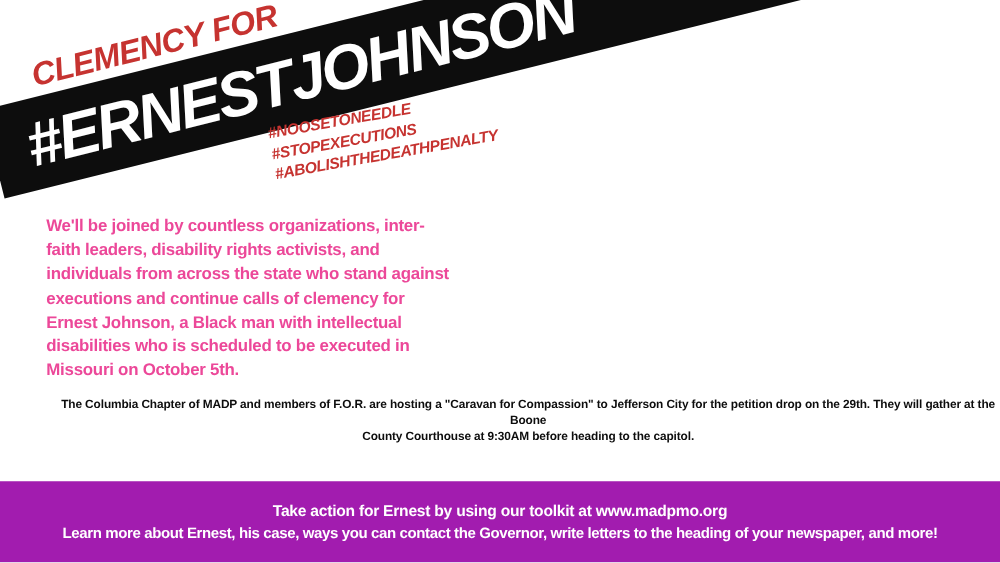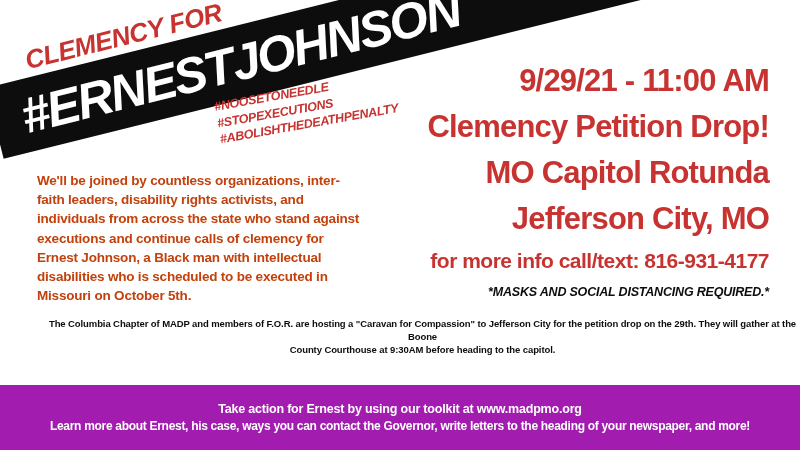--- a/index.html
+++ b/index.html
@@ -64,21 +64,21 @@
     font-style: italic;
     line-height: 16.5px;
     letter-spacing: -0.3px;
     white-space: nowrap;
   }
 
   .body-paragraph {
     position: absolute;
     left: 37px;
     top: 171px;
-    color: #c2410c;
+    color: #ec4899;
     font-size: 13.5px;
     font-weight: bold;
     line-height: 19.2px;
     letter-spacing: -0.2px;
     white-space: pre;
   }
 
   .event-block {
     position: absolute;
     top: 58px;
@@ -182,28 +182,20 @@
   </div>
 
   <div class="body-paragraph">We'll be joined by countless organizations, inter-
 faith leaders, disability rights activists, and
 individuals from across the state who stand against
 executions and continue calls of clemency for
 Ernest Johnson, a Black man with intellectual
 disabilities who is scheduled to be executed in
 Missouri on October 5th.</div>
 
-  <div class="event-block">
-    <div class="event-line">9/29/21 - 11:00 AM</div>
-    <div class="event-line">Clemency Petition Drop!</div>
-    <div class="event-line">MO Capitol Rotunda</div>
-    <div class="event-line">Jefferson City, MO</div>
-    <div class="event-contact">for more info call/text: 816-931-4177</div>
-    <div class="masks-note">*MASKS AND SOCIAL DISTANCING REQUIRED.*</div>
-  </div>
 
   <div class="notes">
     <div class="caravan-note">The Columbia Chapter of MADP and members of F.O.R. are hosting a "Caravan for Compassion" to Jefferson City for the petition drop on the 29th. They will gather at the Boone
 County Courthouse at 9:30AM before heading to the capitol.</div>
   </div>
 
   <div class="footer-bar">
     <div class="footer-line1">Take action for Ernest by using our toolkit at www.madpmo.org</div>
     <div class="footer-line2">
       <span>Learn more about Ernest, his case, ways you can contact the Governor, write letters to the heading of your newspaper, and </span><span class="footer-link">more!</span>

